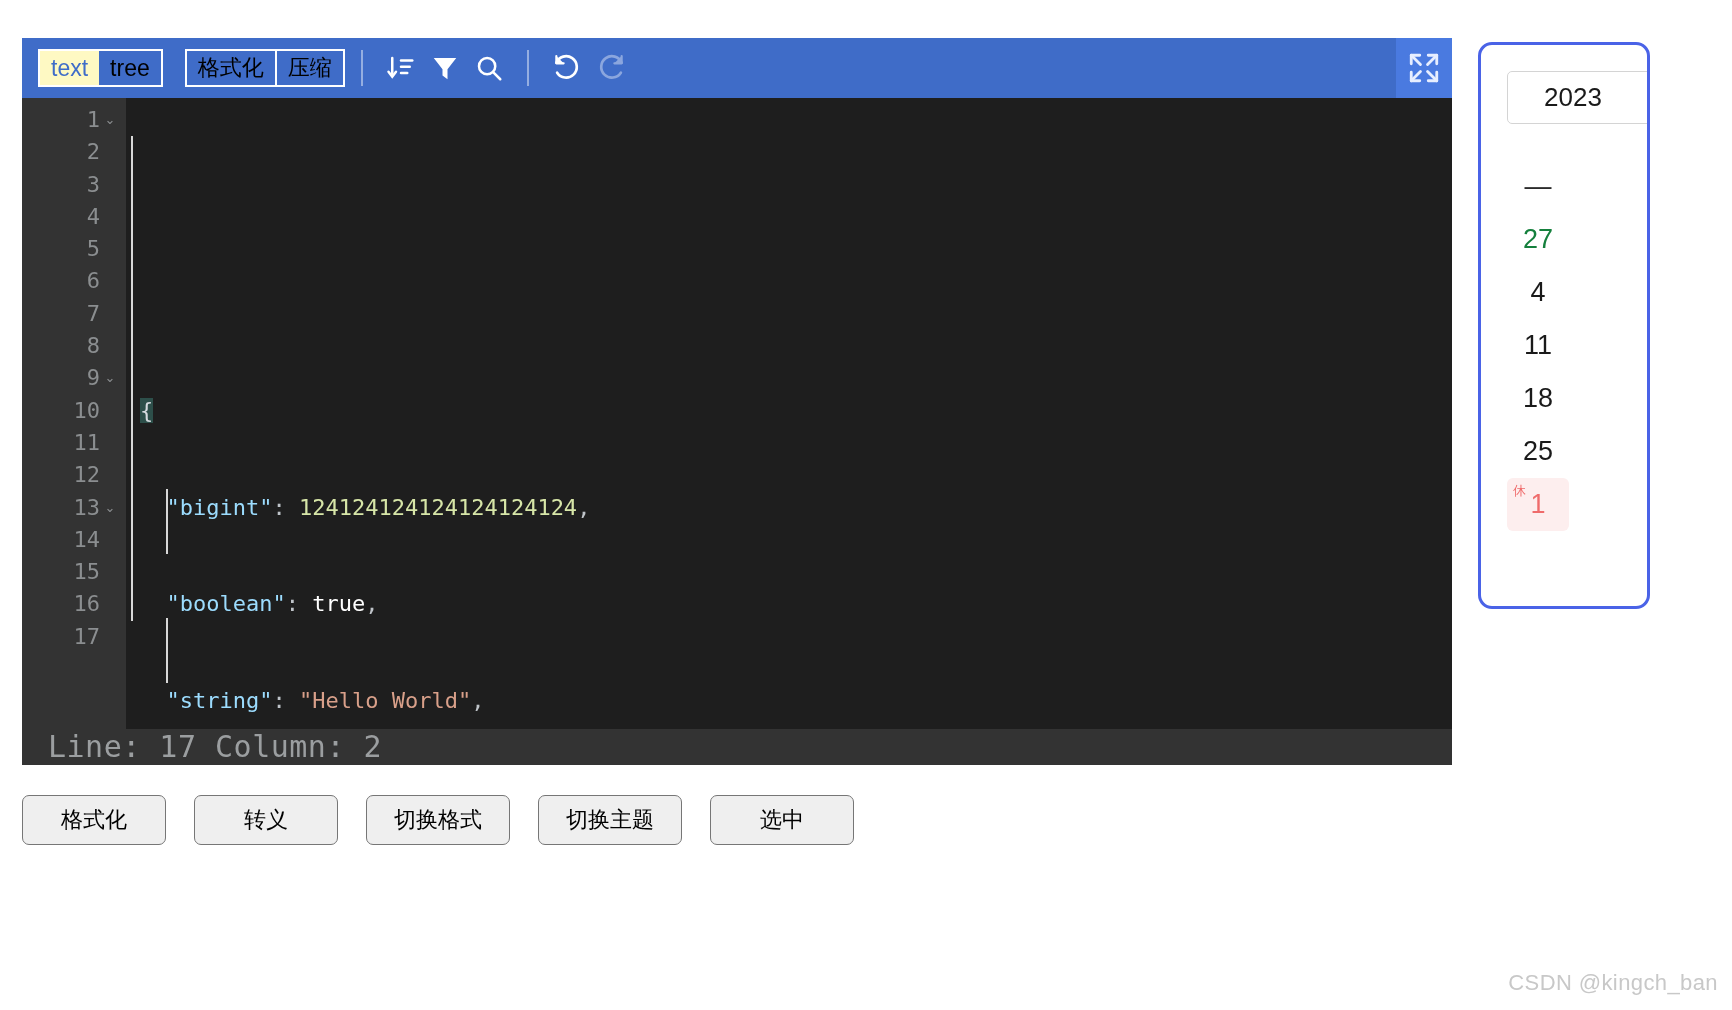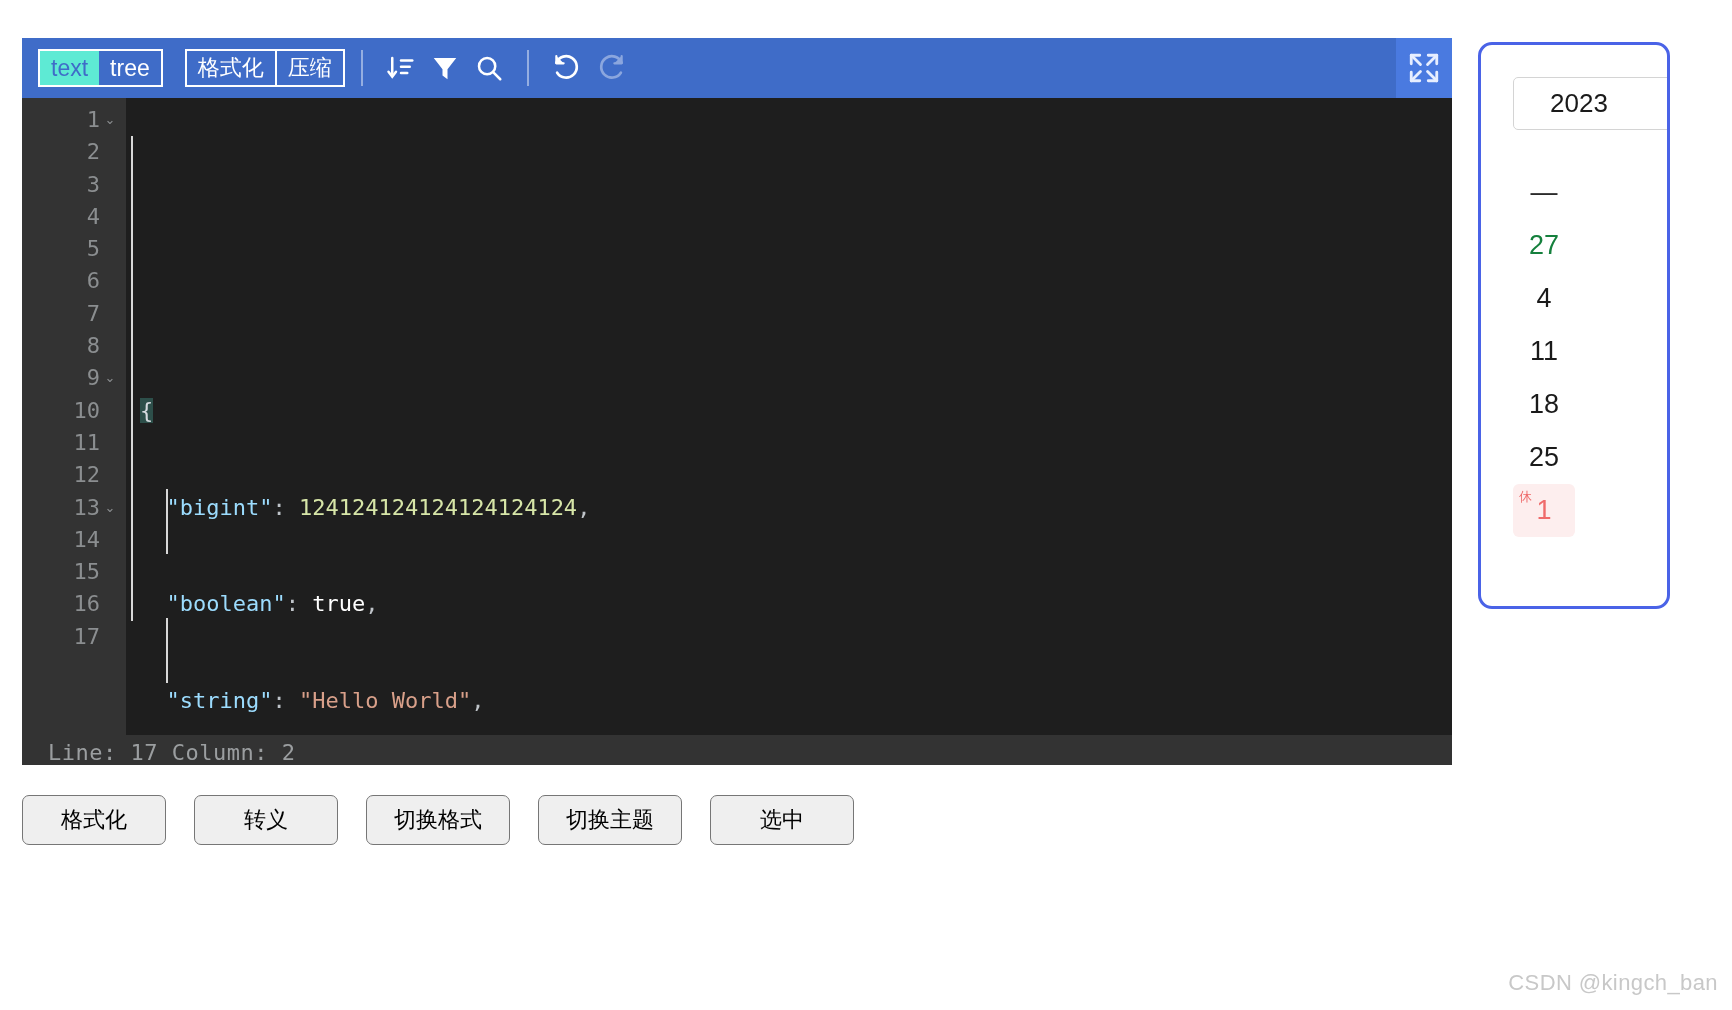--- a/index.html
+++ b/index.html
@@ -36,27 +36,27 @@
   .seg-group {
     display: flex;
     border: 2px solid #ffffff;
     height: 38px;
     align-items: stretch;
   }
   .seg-btn {
     display: flex; align-items: center; justify-content: center;
     padding: 0 11px;
     font-size: 23px;
-    color: #ffffff;
+    color: #000000;
     background: transparent;
     cursor: pointer;
     line-height: 1;
     white-space: nowrap;
   }
-  .seg-btn.active { background: #5eead4; color: #3f6cc8; }
+  .seg-btn.active { background: #fef9c3; color: #3f6cc8; }
   .seg-btn.cjk { font-size: 22px; }
   .seg-divider { width: 2px; background: #ffffff; }
 
   .tb-sep {
     width: 2px; height: 36px;
     background: rgba(255,255,255,.45);
     margin: 0 16px;
   }
   .tb-gap { width: 22px; }
   .icon-btn {
@@ -134,28 +134,28 @@
   .tok-brace-hl { color: #d6dbe0; background: #2d4f4a; }
 
   .indent-guide {
     position: absolute;
     width: 2px;
     background: #d8d8d8;
   }
 
   
   .status-bar {
-    height: 30px;
+    height: 36px;
     background: #333333;
     color: #9b9ea0;
     display: flex;
-    align-items: flex-end;
+    align-items: flex-start;
     padding-left: 26px;
     font-family: "DejaVu Sans Mono", "Liberation Mono", monospace;
-    font-size: 22px;
+    font-size: 30px;
     flex: 0 0 auto;
     letter-spacing: .5px;
   }
 
   
   .btn-row {
     position: absolute;
     left: 22px; top: 795px;
     display: flex;
     gap: 28px;
@@ -169,26 +169,26 @@
     color: #000;
     display: flex; align-items: center; justify-content: center;
     cursor: pointer;
     font-family: "Liberation Sans", sans-serif;
   }
 
   
   .datepicker {
     position: absolute;
     left: 1478px; top: 42px;
-    width: 192px; height: 567px;
+    width: 172px; height: 567px;
     background: #ffffff;
     border: 3px solid #4a63e7;
     border-radius: 14px;
     overflow: hidden;
-    padding: 6px;
+    padding: 0;
   }
   .dp-inner { padding: 26px 0 0 26px; }
   .dp-year-box {
     width: 160px; height: 53px;
     border: 1px solid #d4d4d4;
     border-radius: 5px;
     display: flex; align-items: center;
     padding-left: 36px;
     font-size: 26px;
     color: #1a1a1a;

